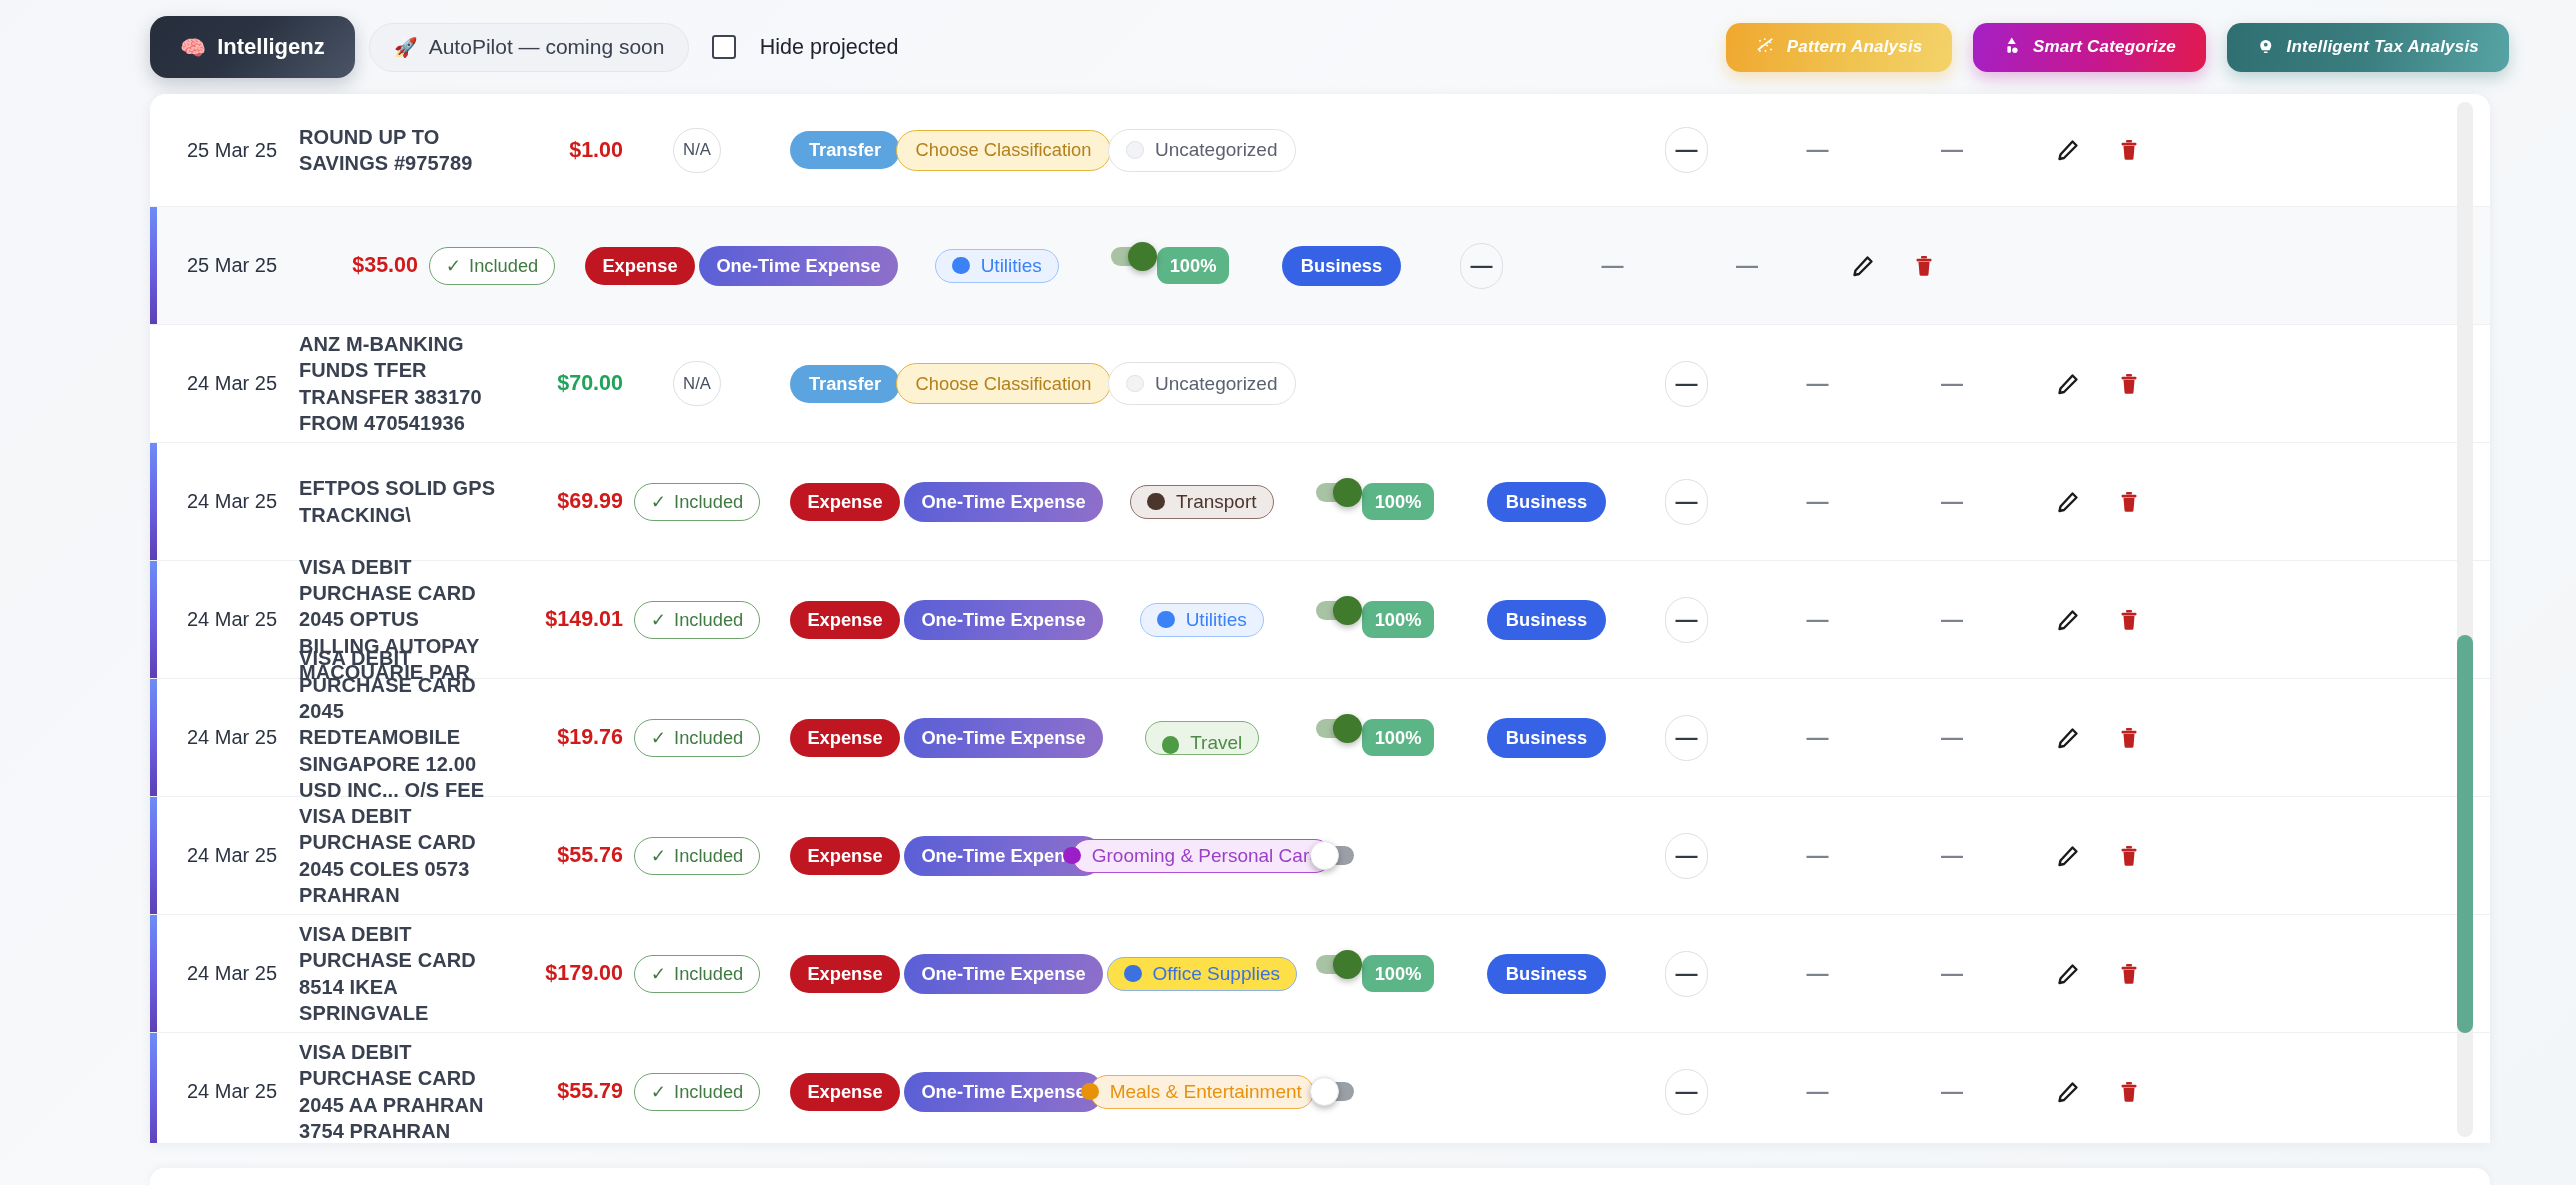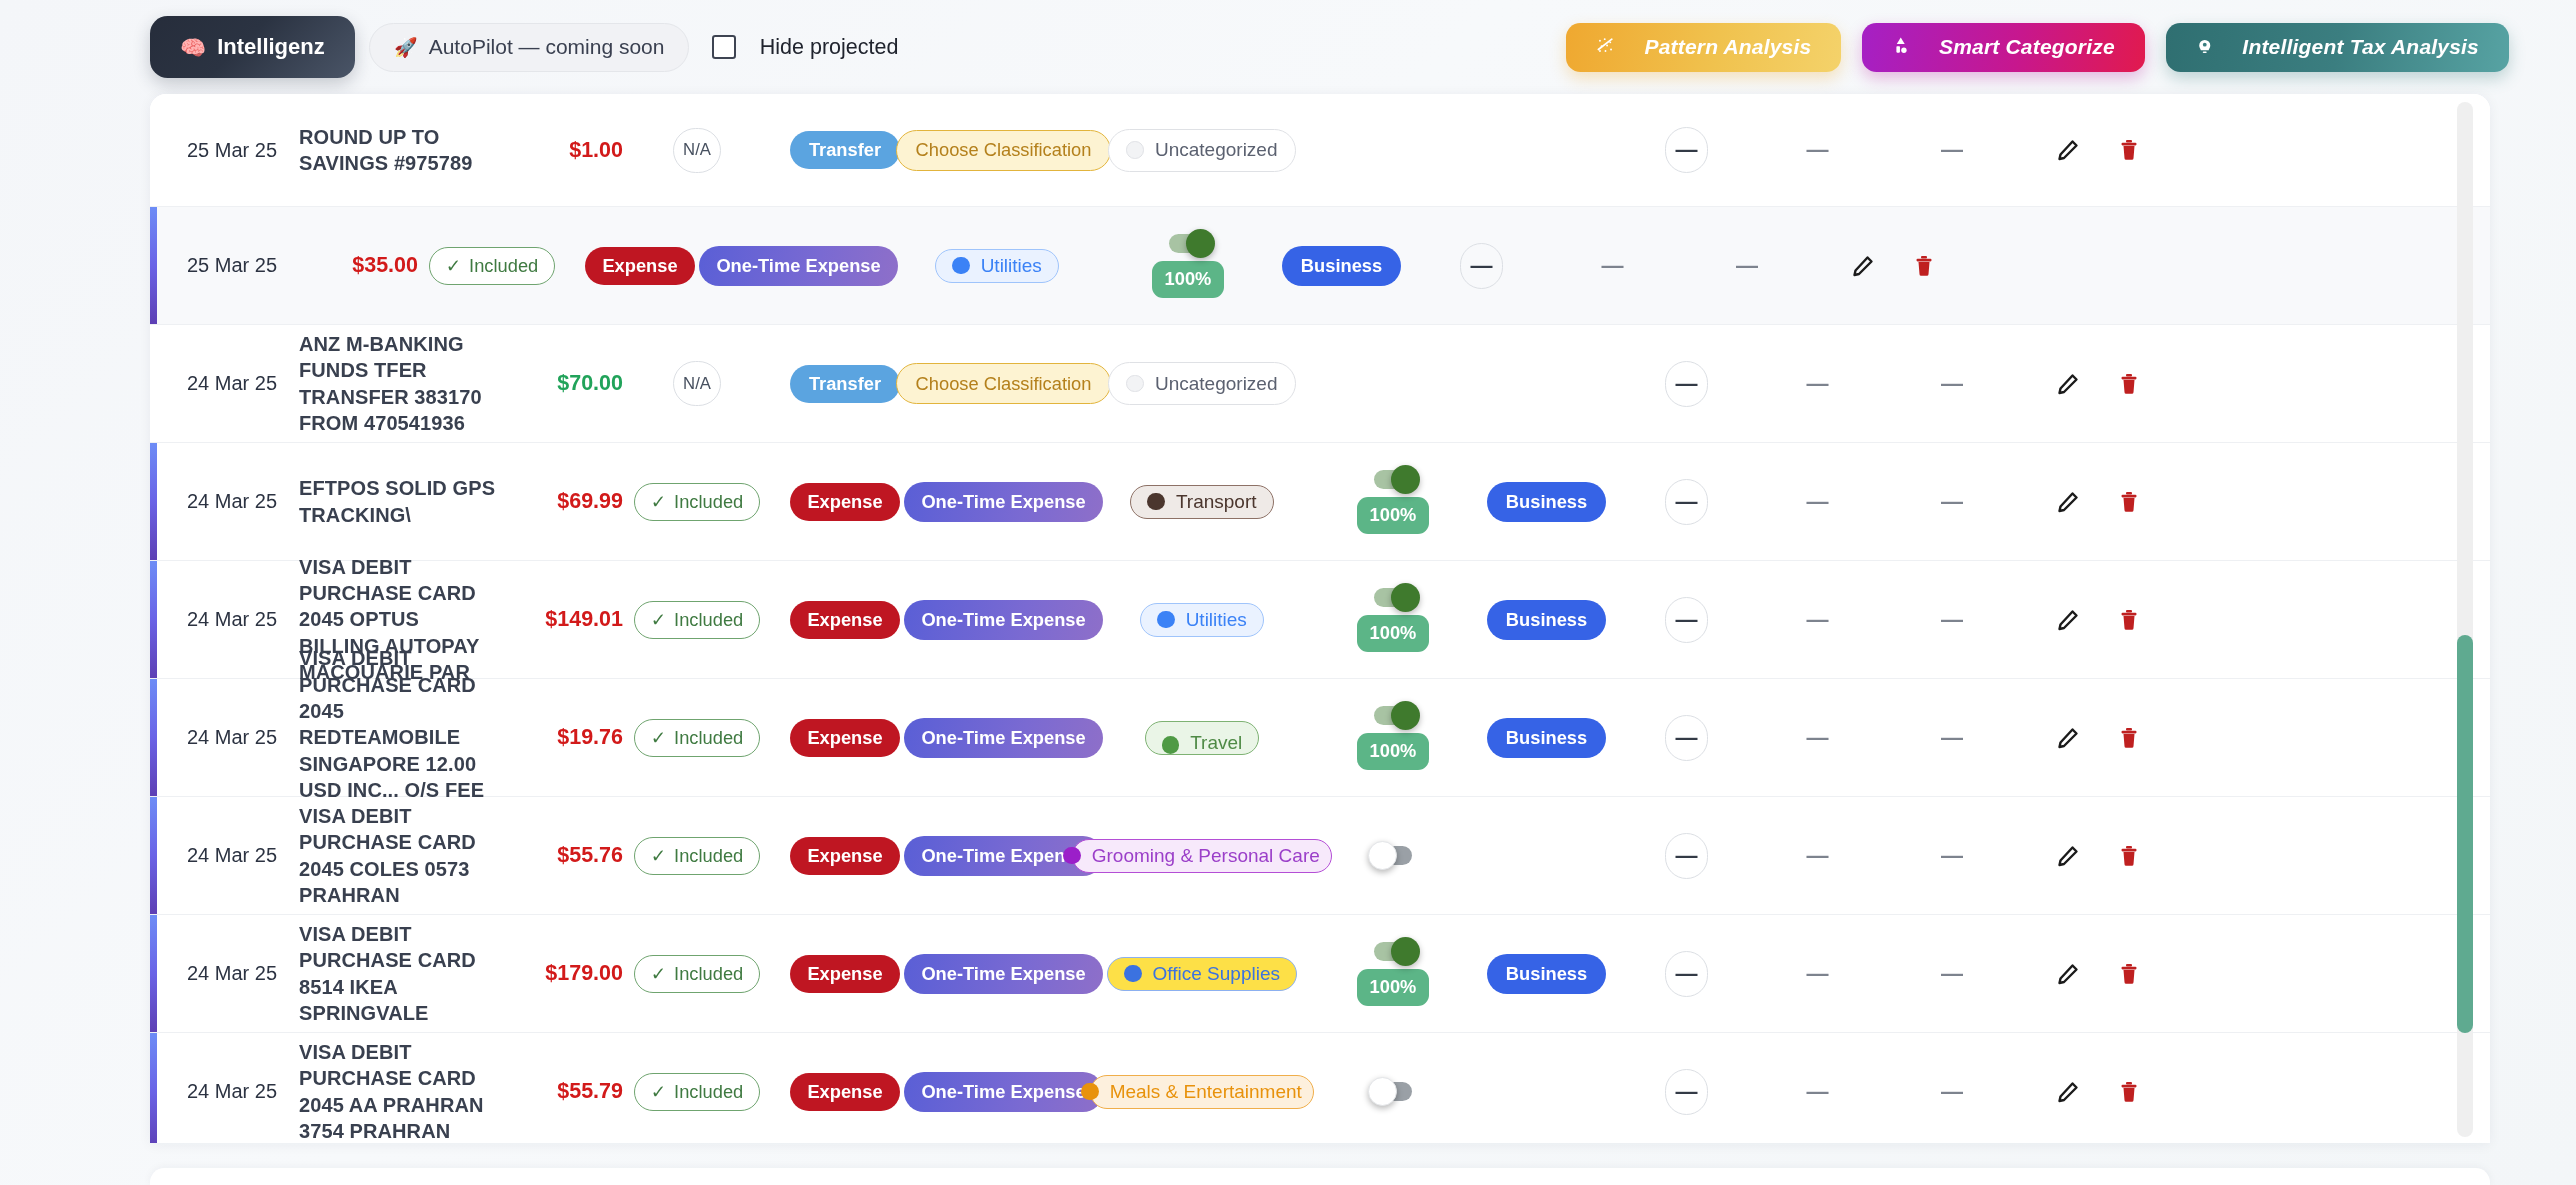--- a/index.html
+++ b/index.html
@@ -42,23 +42,23 @@
   }
   .tab-ghost .emoji{ font-size:19px; line-height:1; }
 
   .checkwrap{ display:flex; align-items:center; gap:24px; cursor:pointer; margin-left:8px;}
   .checkbox{
     width:24px; height:24px; border:2.4px solid #3e4452; border-radius:3.2px; background:#fff;
   }
   .checklabel{ font-size:21.5px; color:#20242e; white-space:nowrap; }
 
   .pillbtn{
-    display:flex; align-items:center; gap:29px;
+    display:flex; align-items:center; gap:12px;
     height:49px; padding:0 30px; border-radius:14.3px;
-    color:#ffffff; font-size:21px; font-weight:bold; font-style:italic;
+    color:#ffffff; font-size:17px; font-weight:bold; font-style:italic;
     white-space:nowrap; cursor:pointer; border:none;
     letter-spacing:0.2px;
   }
   .pillbtn .gi{ font-style:normal; font-weight:normal; font-size:19px; line-height:1; }
   .btn-pattern{ background:linear-gradient(100deg,#efa830 0%, #f0c24e 55%, #f4d26a 100%); box-shadow:0 6.4px 16px rgba(238,168,48,.3); }
   .btn-smart  { background:linear-gradient(100deg,#a520c5 0%, #c7178e 55%, #e11a4e 100%); box-shadow:0 6.4px 16px rgba(186,32,160,.3); }
   .btn-tax    { background:linear-gradient(100deg,#2f6f71 0%, #3b7e80 50%, #57a3a3 100%); box-shadow:0 6.4px 16px rgba(60,125,125,.3); }
 
   
   .card{
@@ -87,21 +87,21 @@
 
   .c-date  { width:149px; padding-left:37px; font-size:20px; color:#2c3342; font-weight:500;}
   .c-desc  { width:205px; font-size:20px; color:#39404f; font-weight:bold; line-height:1.32; letter-spacing:0.1px;}
   .c-amt   { width:119px; text-align:right; font-size:21.5px; font-weight:bold; }
   .c-amt.neg{ color:#d21a1a; }
   .c-amt.pos{ color:#21a35a; }
   .c-inc   { width:148px; display:flex; justify-content:center; }
   .c-type  { width:148px; display:flex; justify-content:center; }
   .c-class { width:169px; display:flex; justify-content:center; }
   .c-cat   { width:228px; display:flex; justify-content:center; }
-  .c-tog   { width:154px; display:flex; flex-direction:column; align-items:center; gap:8px;}
+  .c-tog   { width:154px; display:flex; flex-direction:row; gap:8px;}
   .c-biz   { width:153px; display:flex; justify-content:center; }
   .c-m1    { width:127px; display:flex; justify-content:center; }
   .c-m2    { width:135px; display:flex; justify-content:center; }
   .c-m3    { width:134px; display:flex; justify-content:center; }
   .c-act   { width:159px; display:flex; justify-content:center; gap:29px; }
 
   
   .badge{
     display:inline-flex; align-items:center; justify-content:center;
     border-radius:795px; white-space:nowrap; cursor:pointer;

